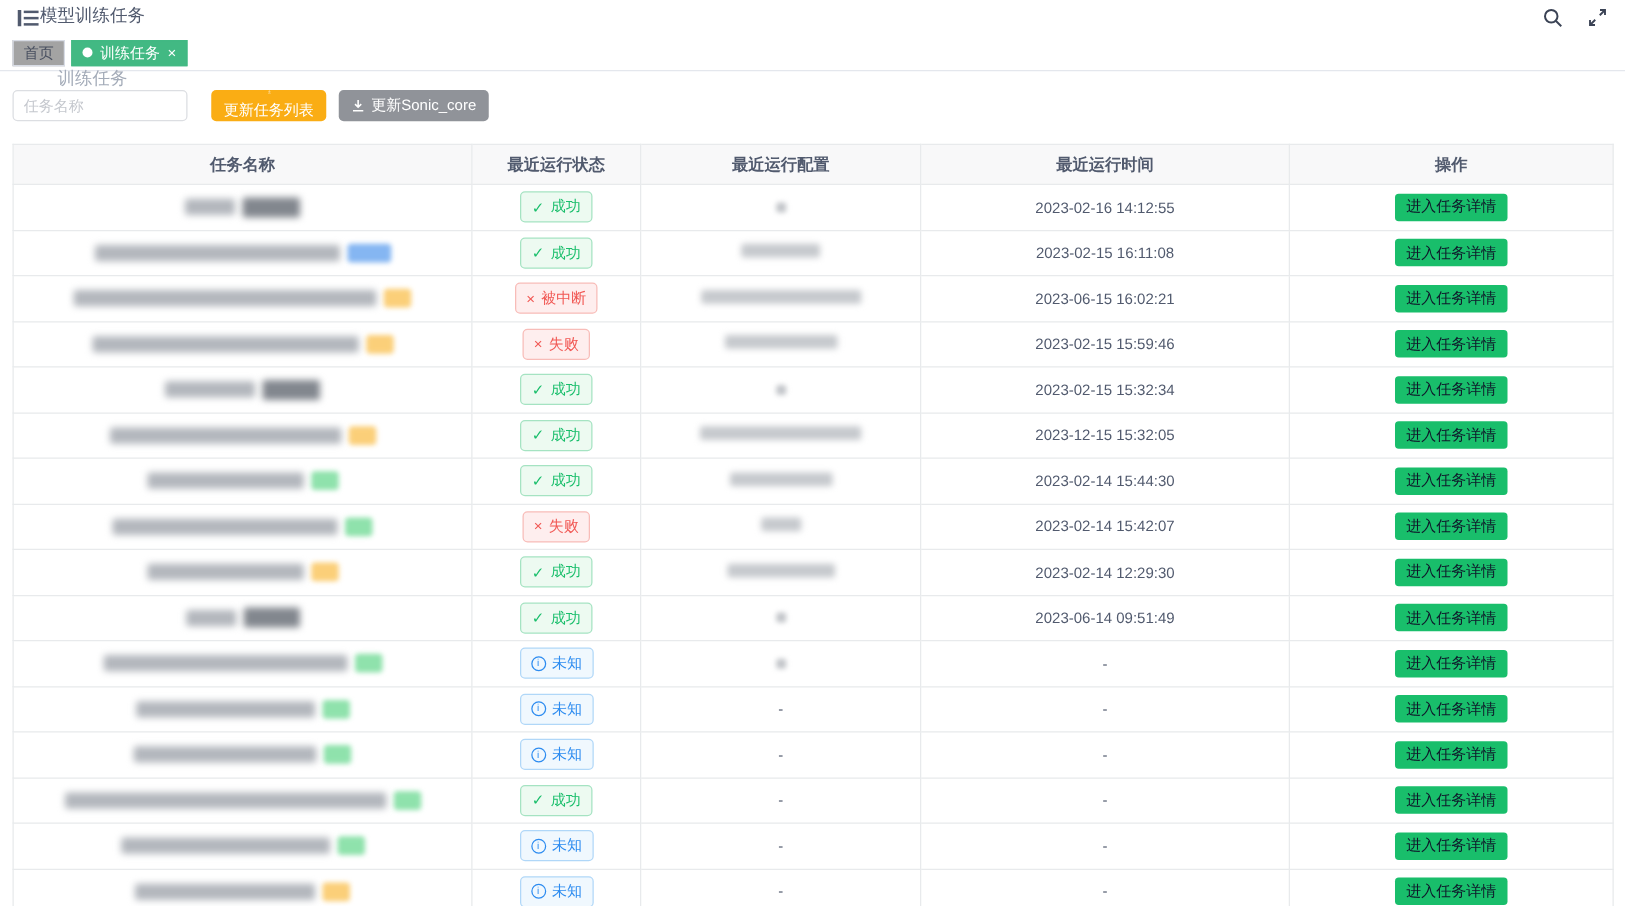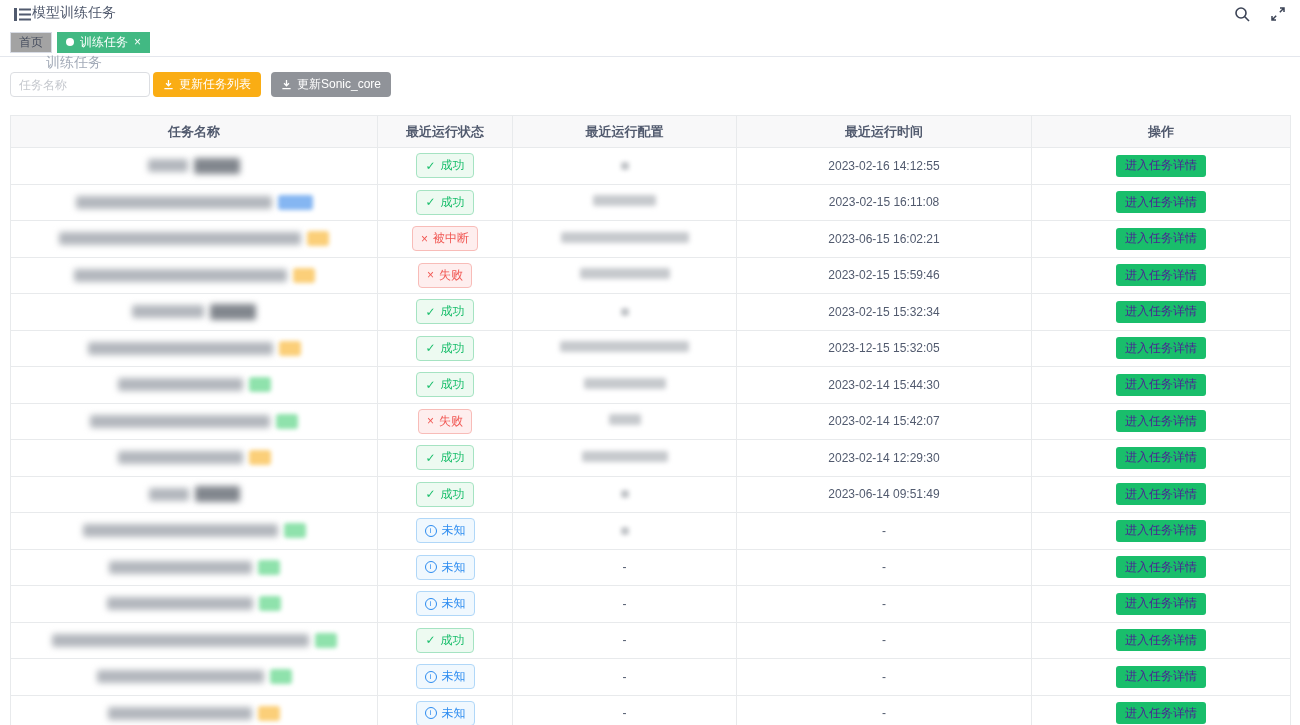--- a/index.html
+++ b/index.html
@@ -26,21 +26,21 @@
   .tag-close { margin-left:6px; font-size:12px; line-height:1; cursor:pointer; }
 
   
   .toolbar { display:flex; align-items:center; margin:15px 10px 0; gap:3px; }
   .search-input { width:140px; height:25px; border:1px solid #dcdee2; border-radius:4px;
     padding:0 8px; font-size:12px; color:#515a6e; outline:none; }
   .search-input::placeholder { color:#c5c8ce; }
   .btn { height:25px; display:inline-flex; align-items:center; gap:5px; padding:0 10px;
     border:none; border-radius:4px; color:#fff; font-size:12px; cursor:pointer;
     font-family:inherit; }
-  .btn-warning { margin-left:0; }
+  .btn-warning { margin-left:16px;flex-direction:column; }
   .btn-info { margin-left:7px; }
 
   
   .table-wrap { margin:18px 10px 0; }
   table { width:1280px; border-collapse:collapse; table-layout:fixed; }
   th { height:32px; background:#f8f8f9; color:#515a6e; font-size:13px; font-weight:bold;
     border:1px solid #e8eaec; text-align:center; }
   td { height:36.5px; border:1px solid #e8eaec; text-align:center; vertical-align:middle;
     font-size:12px; color:#515a6e; background:#fff; }
   .cell-flex { display:flex; align-items:center; justify-content:center; gap:6px; }
@@ -61,21 +61,21 @@
     border-radius:4px; border:1px solid; font-size:12px; }
   .badge .x-ico { font-size:12px; }
   .badge-success { color:#19be6b; background:#edfaf1; border-color:#a5e3c2; }
   .badge-error   { color:#f15854; background:#feeeee; border-color:#f8bcb8; }
   .badge-unknown { color:#2d8cf0; background:#f0f8fe; border-color:#b0d7f8; }
   .i-circle { width:12px; height:12px; border:1px solid currentColor; border-radius:50%;
     display:inline-flex; align-items:center; justify-content:center; font-size:8px;
     font-style:normal; line-height:1; }
 
   .action-btn { display:inline-flex; align-items:center; justify-content:center;
-    height:22px; padding:0 9px; border:none; border-radius:3px; color:#4c1d95;
+    height:22px; padding:0 9px; border:none; border-radius:3px; color:#0f172a;
     font-size:12px; cursor:pointer; font-family:inherit; }
 </style>
 </head>
 <body>
 
 <div class="navbar">
   <span class="collapse-btn">
     <svg width="17" height="15" viewBox="0 0 17 15">
       <rect x="0" y="1" width="3" height="13" fill="#515a6e"></rect>
       <rect x="5" y="1.5" width="12" height="2" fill="#515a6e"></rect>

